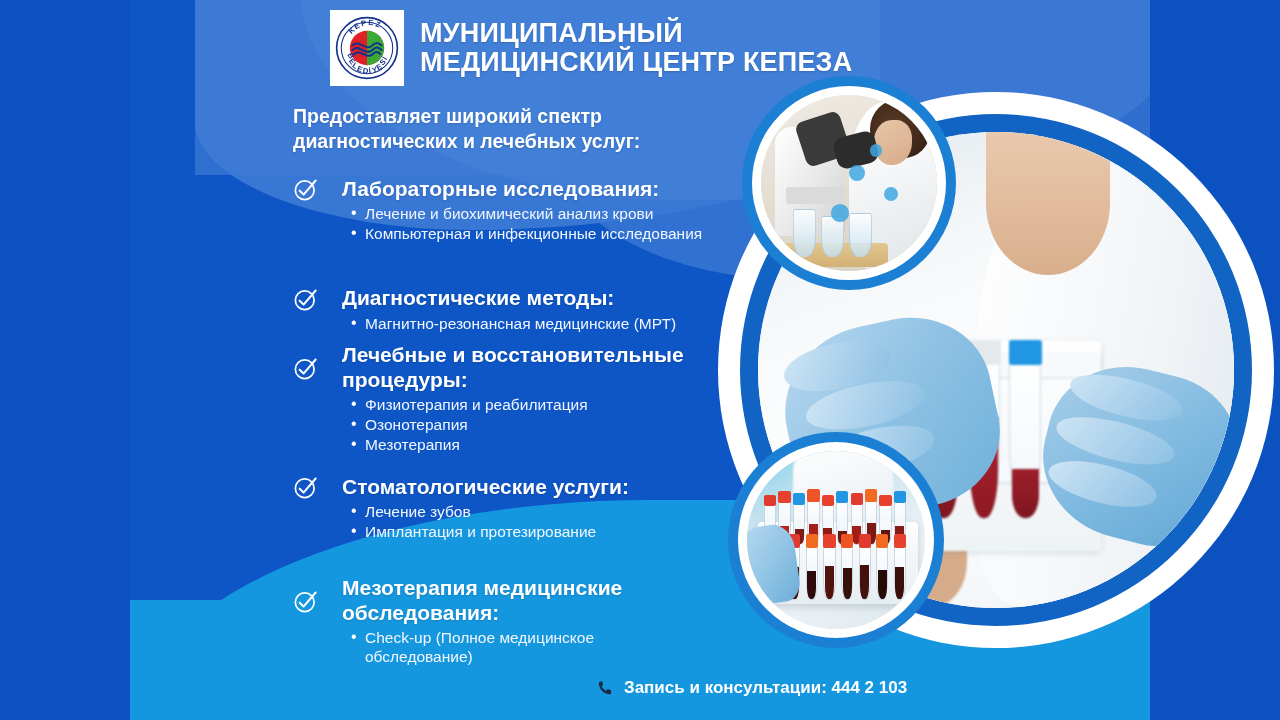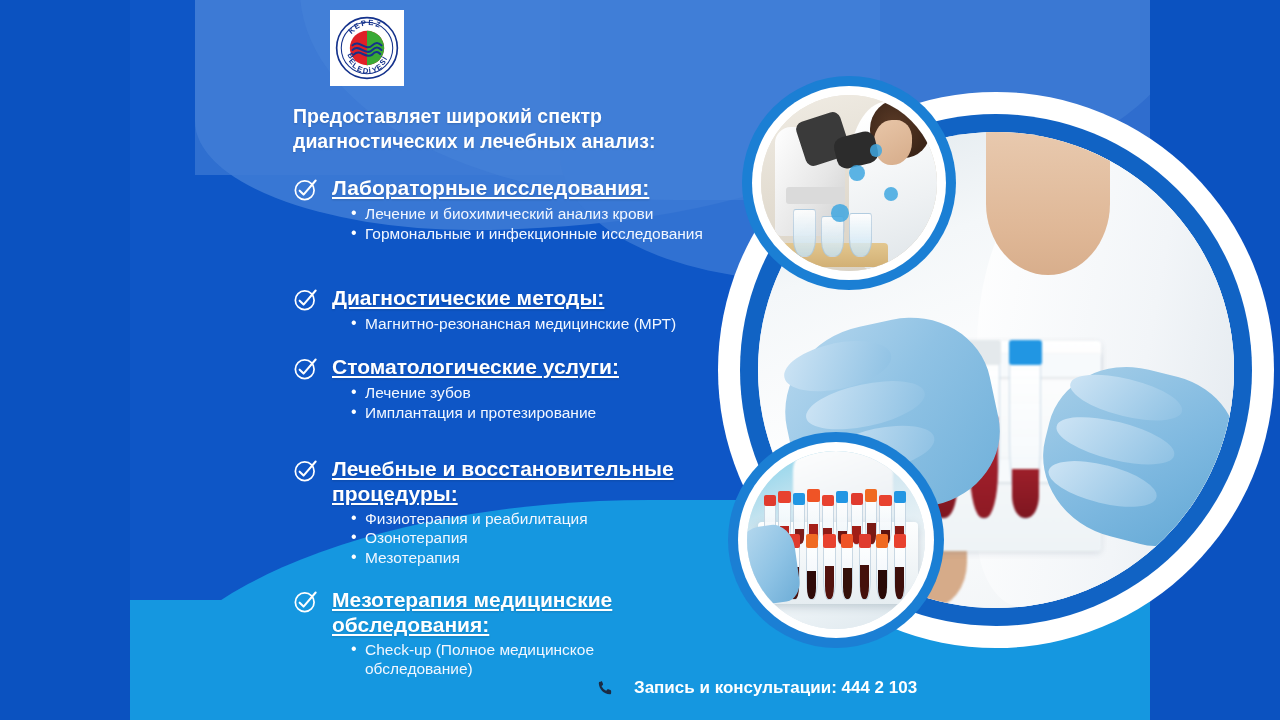--- a/index.html
+++ b/index.html
@@ -161,23 +161,22 @@
     font-weight: bold;
     line-height: 1.28;
     margin-bottom: 22px;
     text-shadow: 0 1px 2px rgba(0,0,0,.15);
   }
   .section {
     margin-bottom: 14px;
   }
   .section-head {
     display: flex;
-    align-items: flex-start;
-    gap: 14px;
-    text-decoration: underline;
+    align-items: center;
+    gap: 24px;
   }
   .check-icon {
     flex: none;
     width: 25px;
     height: 25px;
     margin-top: 1px;
   }
   .section-title {
     font-size: 21px;
     font-weight: bold;
@@ -200,33 +199,33 @@
     content: "•";
     position: absolute;
     left: 0;
     top: -1px;
     font-size: 16px;
     color: #ffffff;
   }
 
   
   .sec-lab   { margin-bottom: 42px; }
-  .sec-diag  { margin-bottom: 22px; }
+  .sec-diag  { margin-bottom: 10px; }
   .sec-treat { margin-bottom: 20px; }
   .sec-dent  { margin-bottom: 34px; }
   .sec-check { margin-bottom: 0; }
 
   
   .phone-bar {
     position: absolute;
     left: 596px;
     top: 678px;
     display: flex;
     align-items: center;
-    gap: 20px;
+    gap: 10px;
     z-index: 7;
   }
   .phone-icon { width: 18px; height: 18px; flex: none; }
   .phone-text {
     font-size: 17px;
     font-weight: bold;
     color: #ffffff;
     white-space: nowrap;
   }
 
@@ -724,82 +723,86 @@
           <text transform="translate(34,84) rotate(22)">E</text>
           <text transform="translate(43,88) rotate(8)">D</text>
           <text transform="translate(53,89) rotate(-6)">İ</text>
           <text transform="translate(59,88) rotate(-18)">Y</text>
           <text transform="translate(67,84) rotate(-32)">E</text>
           <text transform="translate(74,77) rotate(-46)">S</text>
           <text transform="translate(79,69) rotate(-58)">İ</text>
         </g>
       </svg>
     </div>
+    <div class="title-block">
+      <div class="title-line">МУНИЦИПАЛЬНЫЙ</div>
+      <div class="title-line">МЕДИЦИНСКИЙ ЦЕНТР КЕПЕЗА</div>
+    </div>
   </div>
 
   <div class="content">
 
-    <div class="lead">Предоставляет широкий спектр диагностических и лечебных анализ:</div>
+    <div class="lead">Предоставляет широкий спектр диагностических и лечебных услуг:</div>
 
     <div class="section sec-lab">
       <div class="section-head">
         <svg class="check-icon" viewBox="0 0 32 32" aria-hidden="true">
           <circle cx="15" cy="17" r="12" fill="none" stroke="#ffffff" stroke-width="2.2"></circle>
           <path d="M8.5 17.5 L13.5 22.5 L29 4.5" fill="none" stroke="#ffffff" stroke-width="2.6" stroke-linecap="round" stroke-linejoin="round"></path>
         </svg>
         <div class="section-title">Лабораторные исследования:</div>
       </div>
       <ul class="bullets">
         <li>Лечение и биохимический анализ крови</li>
-        <li>Гормональные и инфекционные исследования</li>
+        <li>Компьютерная и инфекционные исследования</li>
       </ul>
     </div>
 
     <div class="section sec-diag">
       <div class="section-head">
         <svg class="check-icon" viewBox="0 0 32 32" aria-hidden="true">
           <circle cx="15" cy="17" r="12" fill="none" stroke="#ffffff" stroke-width="2.2"></circle>
           <path d="M8.5 17.5 L13.5 22.5 L29 4.5" fill="none" stroke="#ffffff" stroke-width="2.6" stroke-linecap="round" stroke-linejoin="round"></path>
         </svg>
         <div class="section-title">Диагностические методы:</div>
       </div>
       <ul class="bullets">
         <li>Магнитно-резонансная медицинские (МРТ)</li>
-      </ul>
-    </div>
-
-    <div class="section sec-dent">
-      <div class="section-head">
-        <svg class="check-icon" viewBox="0 0 32 32" aria-hidden="true">
-          <circle cx="15" cy="17" r="12" fill="none" stroke="#ffffff" stroke-width="2.2"></circle>
-          <path d="M8.5 17.5 L13.5 22.5 L29 4.5" fill="none" stroke="#ffffff" stroke-width="2.6" stroke-linecap="round" stroke-linejoin="round"></path>
-        </svg>
-        <div class="section-title">Стоматологические услуги:</div>
-      </div>
-      <ul class="bullets">
-        <li>Лечение зубов</li>
-        <li>Имплантация и протезирование</li>
       </ul>
     </div>
 
     <div class="section sec-treat">
       <div class="section-head">
         <svg class="check-icon" viewBox="0 0 32 32" aria-hidden="true">
           <circle cx="15" cy="17" r="12" fill="none" stroke="#ffffff" stroke-width="2.2"></circle>
           <path d="M8.5 17.5 L13.5 22.5 L29 4.5" fill="none" stroke="#ffffff" stroke-width="2.6" stroke-linecap="round" stroke-linejoin="round"></path>
         </svg>
         <div class="section-title"> Лечебные и восстановительные процедуры:</div>
       </div>
       <ul class="bullets">
         <li>Физиотерапия и реабилитация</li>
         <li>Озонотерапия</li>
         <li>Мезотерапия</li>
       </ul>
     </div>
 
+    <div class="section sec-dent">
+      <div class="section-head">
+        <svg class="check-icon" viewBox="0 0 32 32" aria-hidden="true">
+          <circle cx="15" cy="17" r="12" fill="none" stroke="#ffffff" stroke-width="2.2"></circle>
+          <path d="M8.5 17.5 L13.5 22.5 L29 4.5" fill="none" stroke="#ffffff" stroke-width="2.6" stroke-linecap="round" stroke-linejoin="round"></path>
+        </svg>
+        <div class="section-title">Стоматологические услуги:</div>
+      </div>
+      <ul class="bullets">
+        <li>Лечение зубов</li>
+        <li>Имплантация и протезирование</li>
+      </ul>
+    </div>
+
     <div class="section sec-check">
       <div class="section-head">
         <svg class="check-icon" viewBox="0 0 32 32" aria-hidden="true">
           <circle cx="15" cy="17" r="12" fill="none" stroke="#ffffff" stroke-width="2.2"></circle>
           <path d="M8.5 17.5 L13.5 22.5 L29 4.5" fill="none" stroke="#ffffff" stroke-width="2.6" stroke-linecap="round" stroke-linejoin="round"></path>
         </svg>
         <div class="section-title">Мезотерапия медицинские обследования:</div>
       </div>
       <ul class="bullets" style="max-width:270px">
         <li>Check-up (Полное медицинское обследование)</li>

